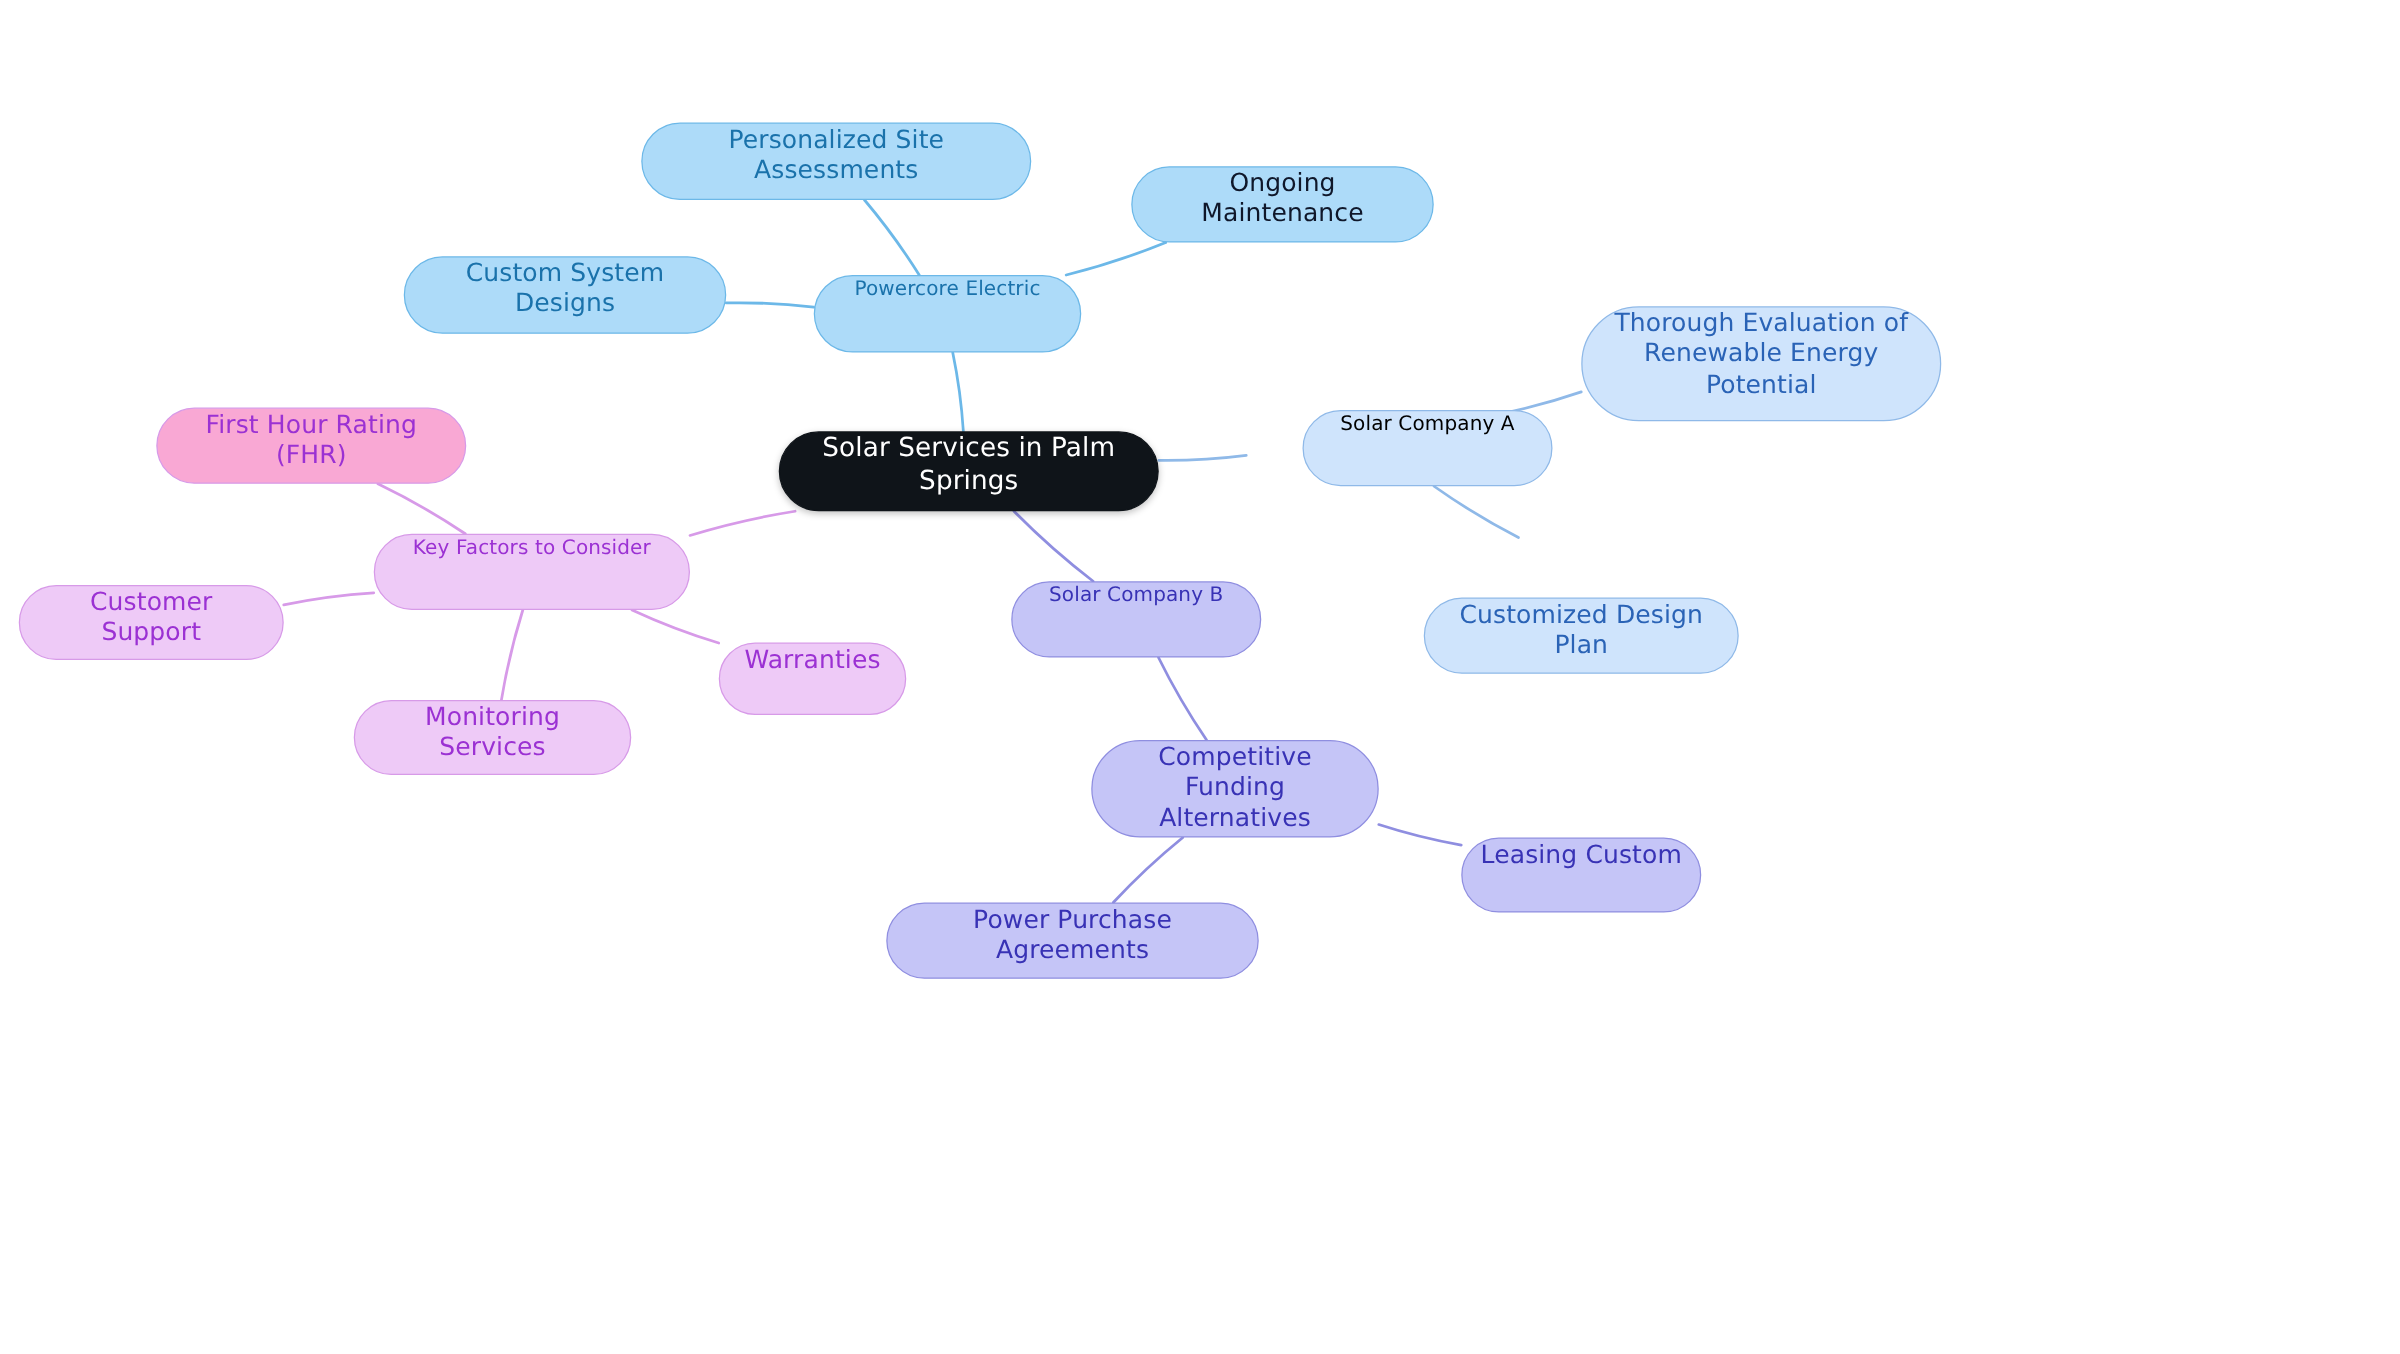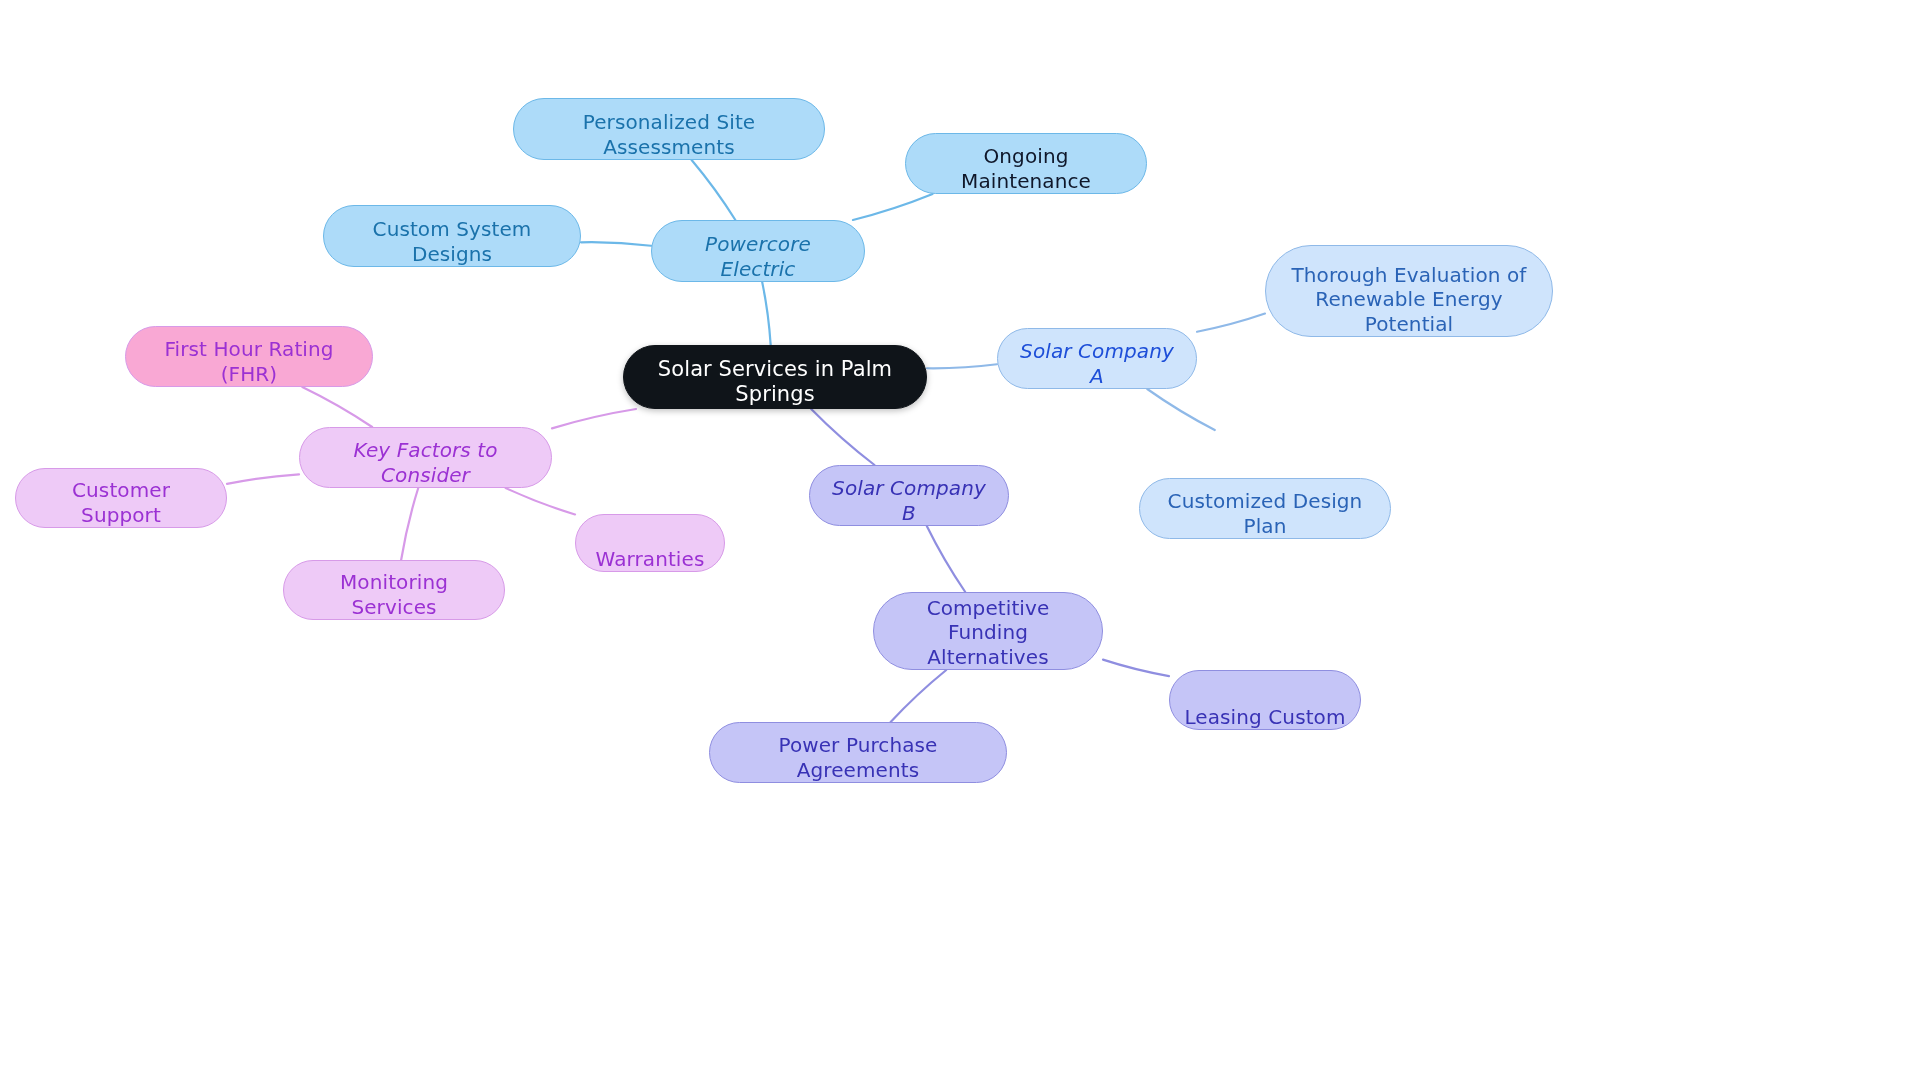--- a/index.html
+++ b/index.html
@@ -25,40 +25,39 @@
     left: 0;
     top: 0;
     width: 1920px;
     height: 1083px;
     pointer-events: none;
   }
   .node {
     position: absolute;
     box-sizing: border-box;
     display: flex;
-    align-items: flex-end;
+    align-items: flex-start;
     justify-content: center;
     text-align: center;
     border-radius: 999px;
     border-style: solid;
     border-width: 1px;
     line-height: 1.22;
     letter-spacing: 0.1px;
     padding: 0 14px;
     white-space: pre-line;
   }
   .node.root {
     border-radius: 34px;
     font-size: 21px;
     font-weight: 400;
     box-shadow: 0 2px 6px rgba(0,0,0,0.25);
   }
   .node.branch {
-    font-size: 20px;
-    font-style: italic;
+    font-size: 16px;
   }
   .node.leaf {
     font-size: 20px;
   }
 </style>
 </head>
 <body>
 
 <div id="mindmap-canvas">
   <svg id="edge-layer" viewBox="0 0 1920 1083" xmlns="http://www.w3.org/2000/svg">
@@ -78,21 +77,21 @@
       <path d="M 299 474.32512315270935 Q 262.6648275862069 476.59330049261087 227 483.90147783251234" fill="none" stroke="#d79ae8" stroke-width="2.2" stroke-linecap="round"></path>
       <path d="M 418.24905660377357 488 Q 407.17056603773585 523.4009056603774 401.1320754716981 560" fill="none" stroke="#d79ae8" stroke-width="2.2" stroke-linecap="round"></path>
       <path d="M 505.58479532163744 488 Q 539.3671192643823 503.64779496997875 575 514.4365256124721" fill="none" stroke="#d79ae8" stroke-width="2.2" stroke-linecap="round"></path>
     </svg>
   <div id="node-layer">
       <div class="node root" style="left: 623px; top: 345px; width: 304px; height: 64px; background: rgb(15, 20, 25); border-color: rgb(15, 20, 25); color: rgb(255, 255, 255);"><span>Solar Services in Palm Springs</span></div>
       <div class="node branch" style="left: 651px; top: 220px; width: 214px; height: 62px; background: rgb(173, 219, 249); border-color: rgb(108, 184, 232); color: rgb(26, 114, 171);"><span>Powercore Electric</span></div>
       <div class="node leaf" style="left: 513px; top: 98px; width: 312px; height: 62px; background: rgb(173, 219, 249); border-color: rgb(108, 184, 232); color: rgb(26, 114, 171);"><span>Personalized Site Assessments</span></div>
       <div class="node leaf" style="left: 323px; top: 205px; width: 258px; height: 62px; background: rgb(173, 219, 249); border-color: rgb(108, 184, 232); color: rgb(26, 114, 171);"><span>Custom System Designs</span></div>
       <div class="node leaf" style="left: 905px; top: 133px; width: 242px; height: 61px; background: rgb(173, 219, 249); border-color: rgb(108, 184, 232); color: #0f172a;"><span>Ongoing Maintenance</span></div>
-      <div class="node branch" style="left: 997px; top: 328px; width: 200px; height: 61px; background: rgb(207, 228, 252); border-color: rgb(143, 185, 232); color: #1d4ed8;"><span>Solar Company A</span></div>
+      <div class="node branch" style="left: 1042px; top: 328px; width: 200px; height: 61px; background: rgb(207, 228, 252); border-color: rgb(143, 185, 232); color: #000000;"><span>Solar Company A</span></div>
       <div class="node leaf" style="left: 1265px; top: 229px; width: 288px; height: 92px; background: rgb(207, 228, 252); border-color: rgb(143, 185, 232); color: rgb(42, 99, 182); margin-top: 16px;"><span>Thorough Evaluation of
 Renewable Energy Potential</span></div>
       <div class="node leaf" style="left: 1139px; top: 430px; width: 252px; height: 61px; background: rgb(207, 228, 252); border-color: rgb(143, 185, 232); color: rgb(42, 99, 182); margin-top: 48px;"><span>Customized Design Plan</span></div>
       <div class="node branch" style="left: 809px; top: 465px; width: 200px; height: 61px; background: rgb(197, 197, 247); border-color: rgb(143, 142, 224); color: rgb(56, 50, 181);"><span>Solar Company B</span></div>
       <div class="node leaf" style="left: 873px; top: 592px; width: 230px; height: 78px; background: rgb(197, 197, 247); border-color: rgb(143, 142, 224); color: rgb(56, 50, 181);"><span>Competitive Funding
 Alternatives</span></div>
       <div class="node leaf" style="left: 709px; top: 722px; width: 298px; height: 61px; background: rgb(197, 197, 247); border-color: rgb(143, 142, 224); color: rgb(56, 50, 181);"><span>Power Purchase Agreements</span></div>
       <div class="node leaf" style="left: 1169px; top: 670px; width: 192px; height: 60px; background: rgb(197, 197, 247); border-color: rgb(143, 142, 224); color: rgb(56, 50, 181);"><span>Leasing Custom</span></div>
       <div class="node branch" style="left: 299px; top: 427px; width: 253px; height: 61px; background: rgb(238, 202, 247); border-color: rgb(215, 154, 232); color: rgb(155, 49, 211);"><span>Key Factors to Consider</span></div>
       <div class="node leaf" style="left: 125px; top: 326px; width: 248px; height: 61px; background: #f9a8d4; border-color: rgb(215, 154, 232); color: rgb(155, 49, 211);"><span>First Hour Rating (FHR)</span></div>

